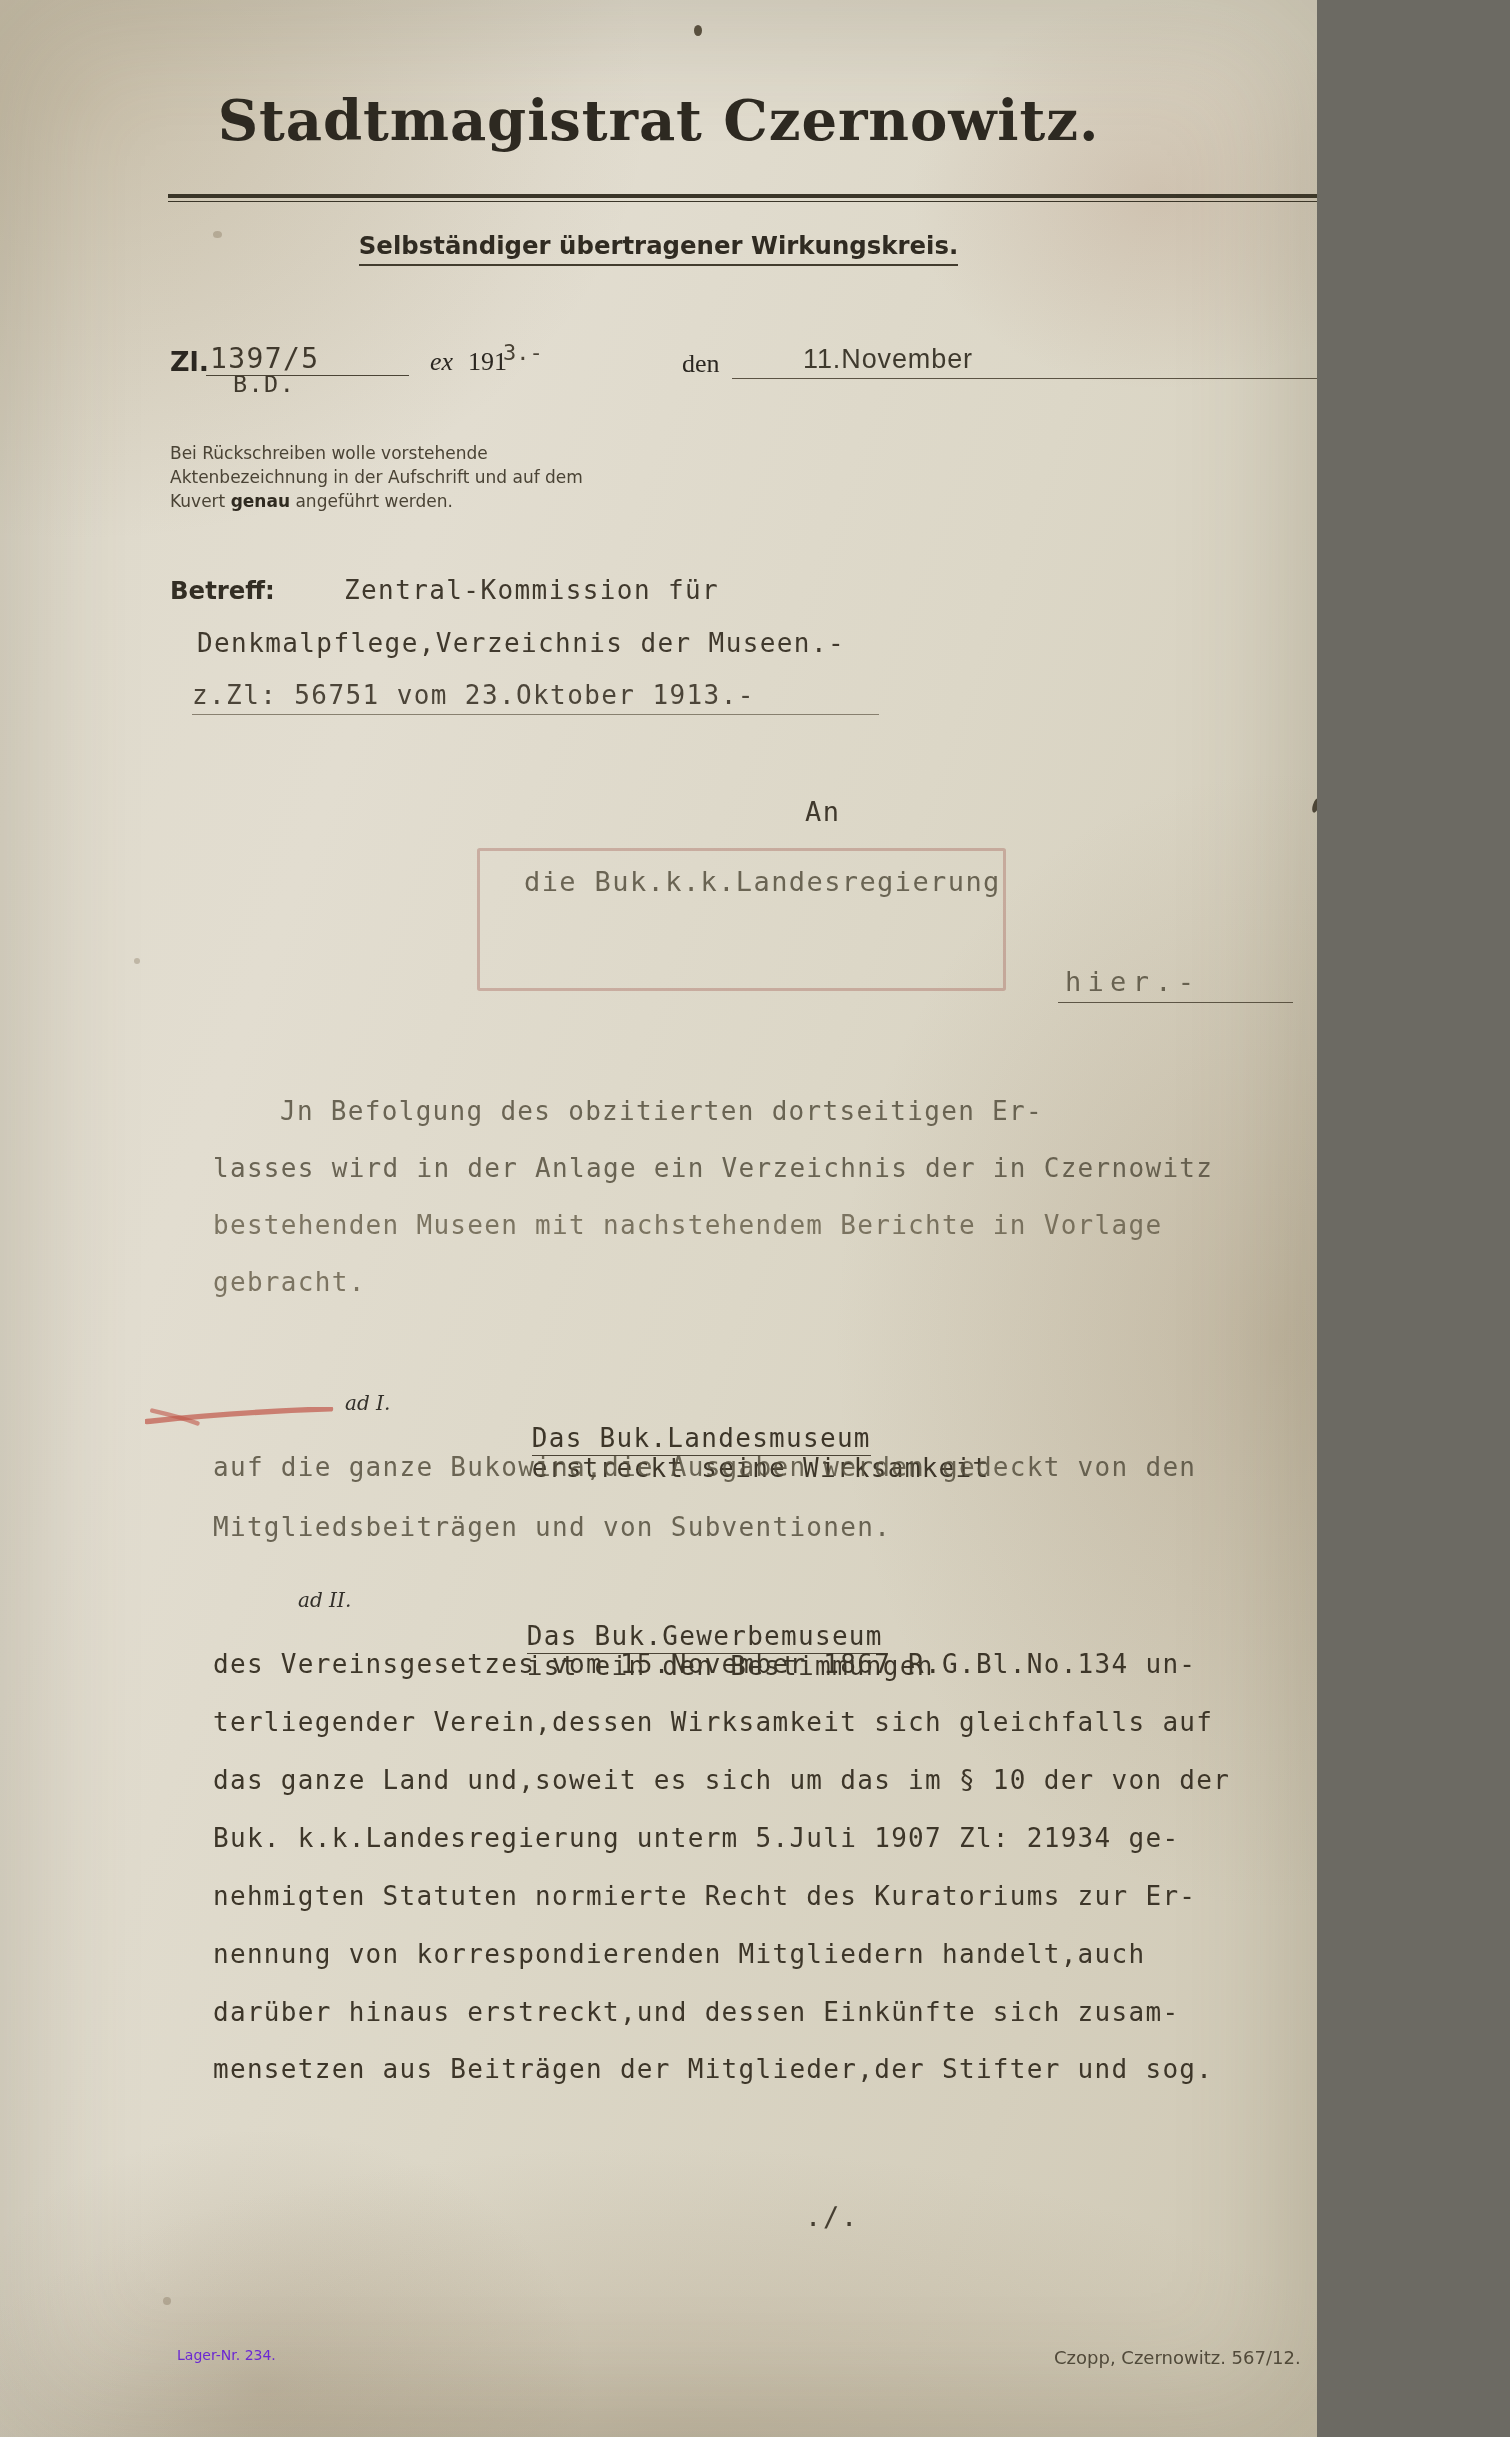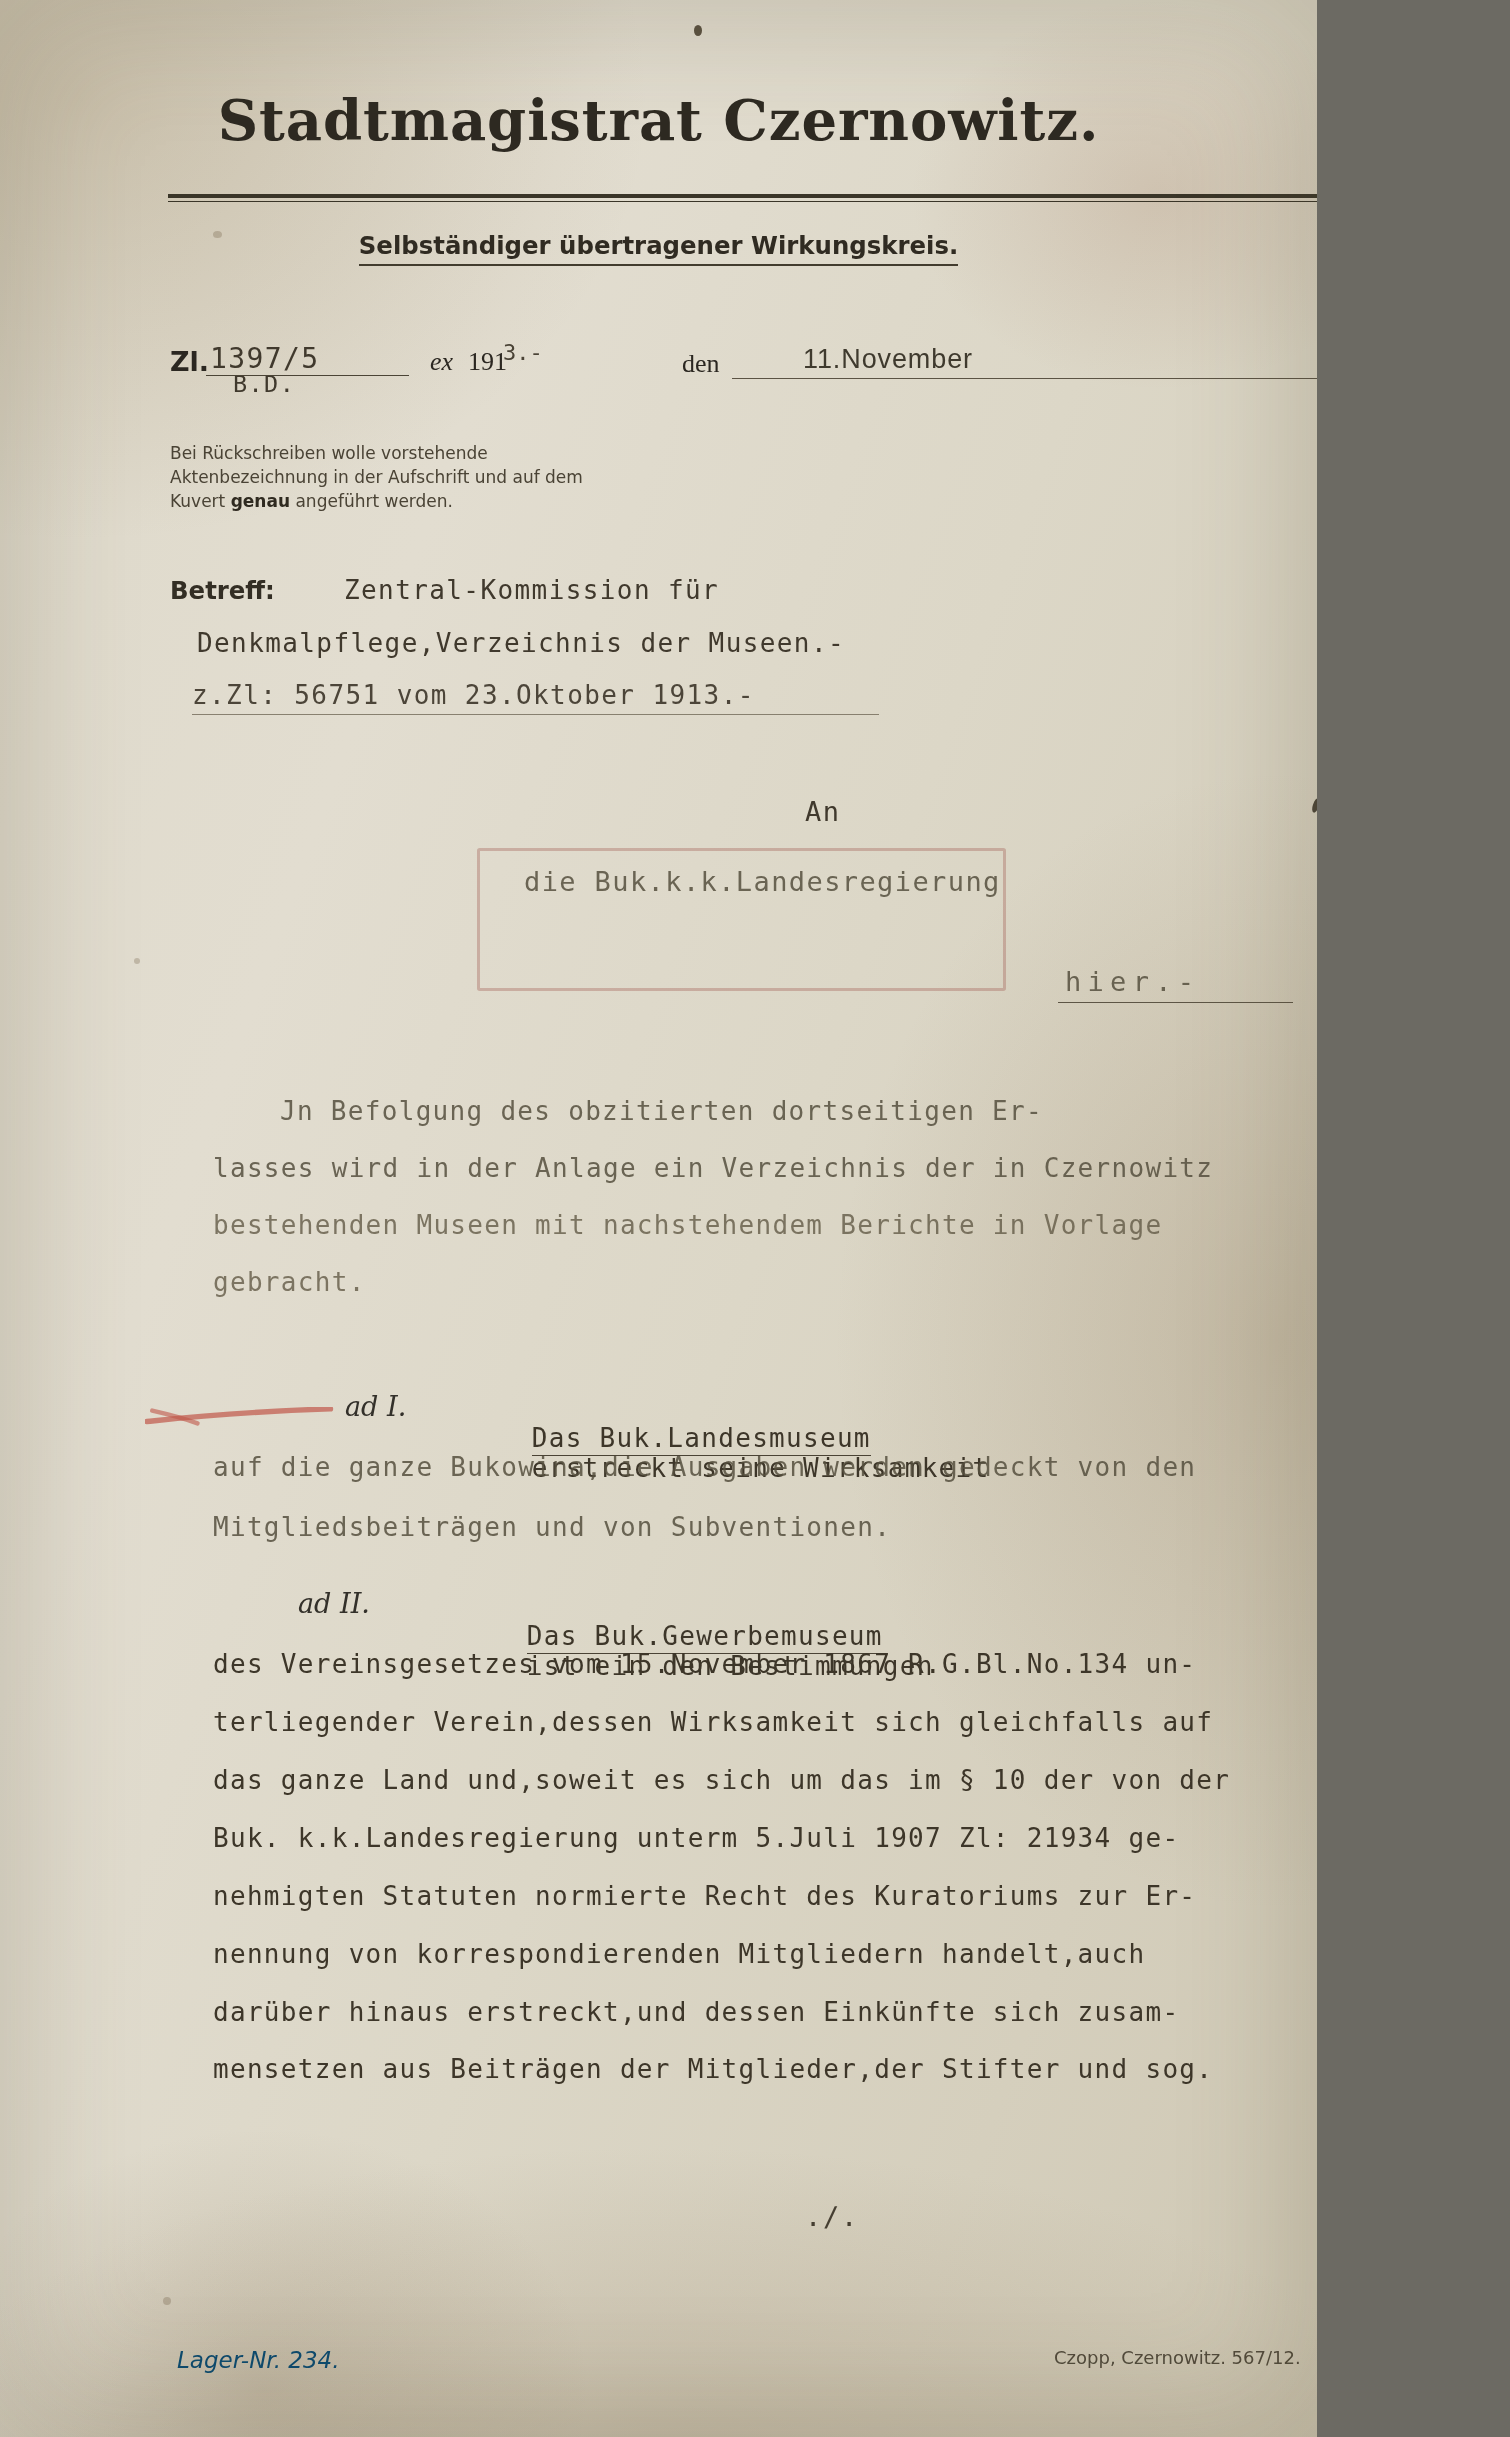--- a/index.html
+++ b/index.html
@@ -201,21 +201,21 @@
     white-space: pre;
   }
   .faint { color: #56503f; opacity: 0.85; }
   .fainter { color: #605844; opacity: 0.78; }
   .u { border-bottom: 1.8px solid #4a4335; padding-bottom: 1.8px; }
 
   .ad-mark {
     position: absolute;
     font-family: "DejaVu Serif", serif;
     font-style: italic;
-    font-size: 27px;
+    font-size: 20px;
     color: #33302a;
   }
   .pen-stroke {
     position: absolute;
     top: 1407px; left: 145px;
     width: 190px; height: 20px;
     pointer-events: none;
   }
   .ink-dot {
     position: absolute;
@@ -249,23 +249,22 @@
     font-size: 58px;
     color: #9a6a63;
     transform: rotate(-14deg);
   }
 
   
   .footer-left {
     position: absolute;
     top: 2347px; left: 177px;
     font-family: "DejaVu Sans", sans-serif;
-    font-size: 23px;
-    color: #0c4a6e;
-    font-style: italic;
+    font-size: 14px;
+    color: #6d28d9;
   }
   .footer-right {
     position: absolute;
     top: 2347px; left: 1054px;
     font-family: "DejaVu Sans", sans-serif;
     font-size: 18px;
     color: #514a3b;
   }
 </style>
 </head>

